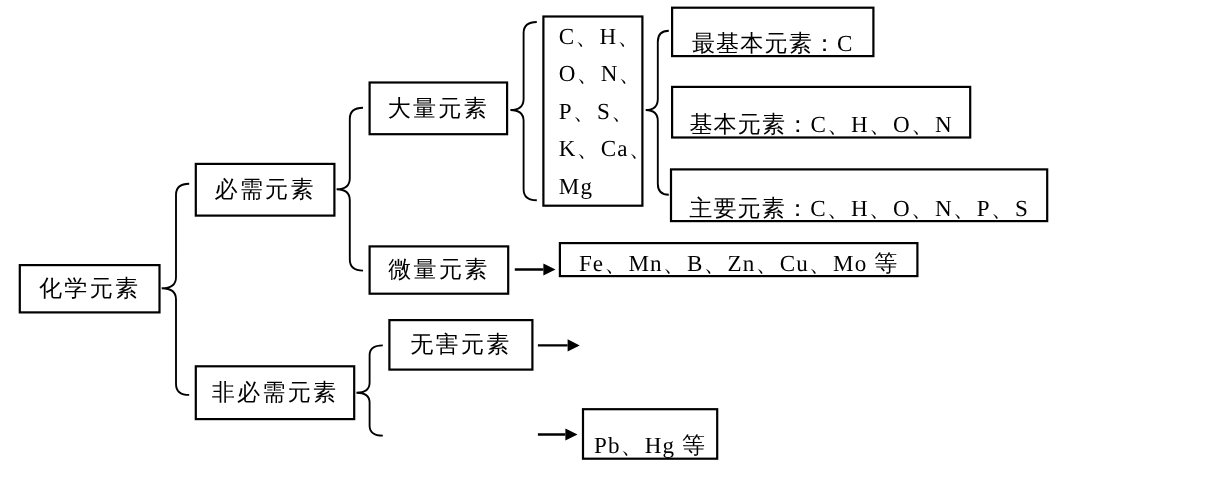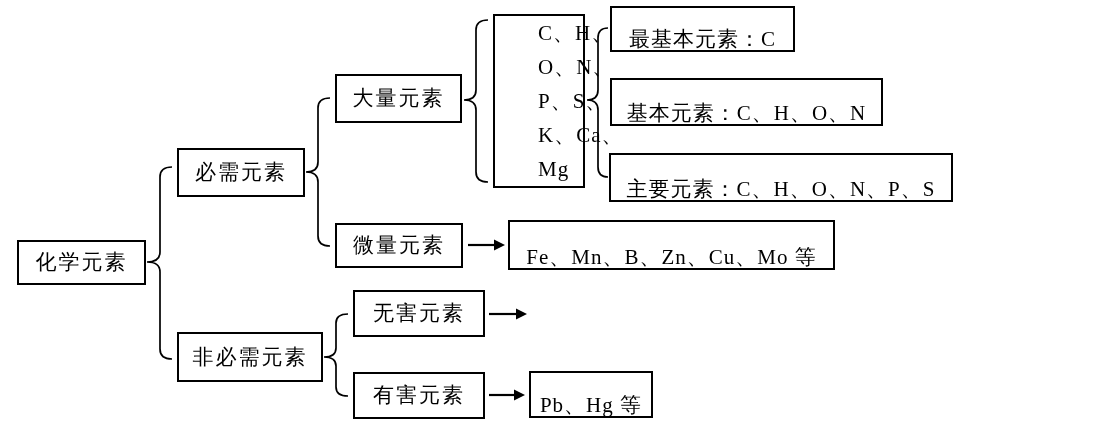--- a/index.html
+++ b/index.html
@@ -26,21 +26,21 @@
     line-height:1;
   }
   .node.latin{letter-spacing:1px;align-items:flex-end;}
   .node.list{
     flex-direction:column;
     align-items:flex-start;
     justify-content:center;
     padding-left:13px;
     letter-spacing:1px;
   }
-  .node.list .line{line-height:34px;font-size:21px;margin-left:30px;}
+  .node.list .line{line-height:34px;font-size:21px;}
 </style>
 </head>
 <body>
 
 <div class="canvas">
 
   <svg class="connectors" viewBox="0 0 1111 446" fill="none" stroke="#000" stroke-width="1.7">
 
     <path d="M172,167 Q160,167 160,177 L160,252 Q160,262 147,262 Q160,262 160,272 L160,349 Q160,359 172,359"></path>
 
@@ -97,27 +97,24 @@
   <div class="node latin" style="left:610px;top:6px;width:185px;height:46px">
     <span>最基本元素：C</span>
   </div>
   <div class="node latin" style="left:610px;top:78px;width:273px;height:48px">
     <span>基本元素：C、H、O、N</span>
   </div>
   <div class="node latin" style="left:609px;top:153px;width:344px;height:49px">
     <span>主要元素：C、H、O、N、P、S</span>
   </div>
 
-  <div class="node latin" style="left:508px;top:220px;width:327px;height:50px">
+  <div class="node latin" style="left:508px;top:220px;width:327px;height:32px">
     <span>Fe、Mn、B、Zn、Cu、Mo 等</span>
   </div>
 
   <div class="node" style="left:353px;top:290px;width:132px;height:47px">
     <span>无害元素</span>
-  </div>
-  <div class="node" style="left:353px;top:372px;width:132px;height:47px">
-    <span>有害元素</span>
   </div>
   <div class="node latin" style="left:529px;top:371px;width:124px;height:47px">
     <span>Pb、Hg 等</span>
   </div>
 
 </div>
 
 </body></html>

